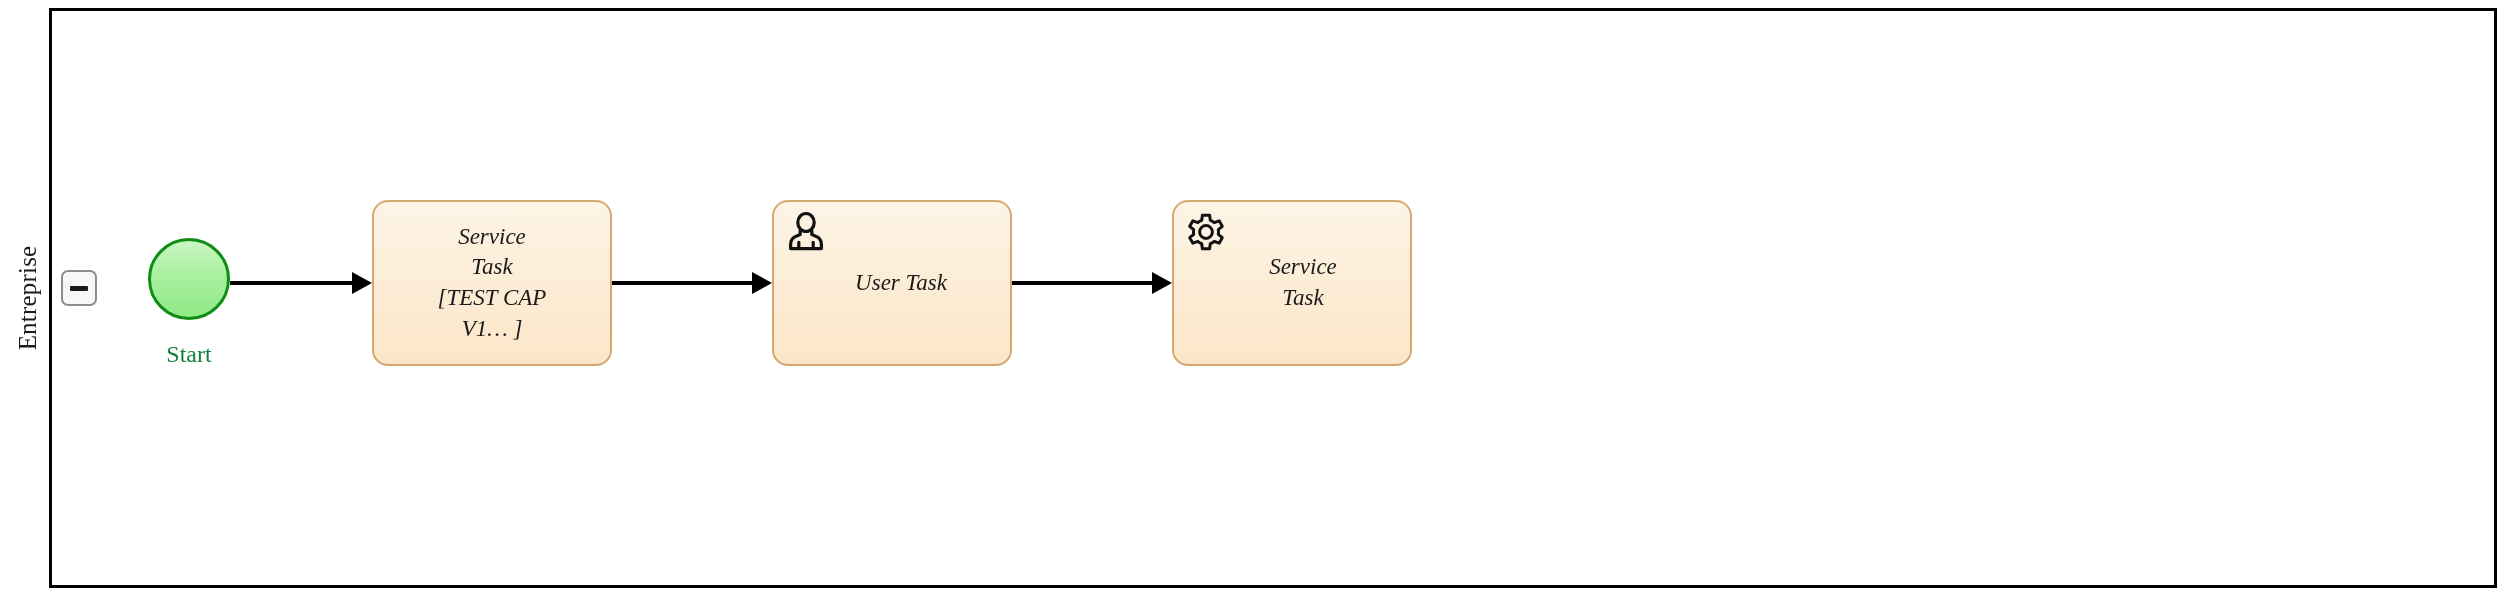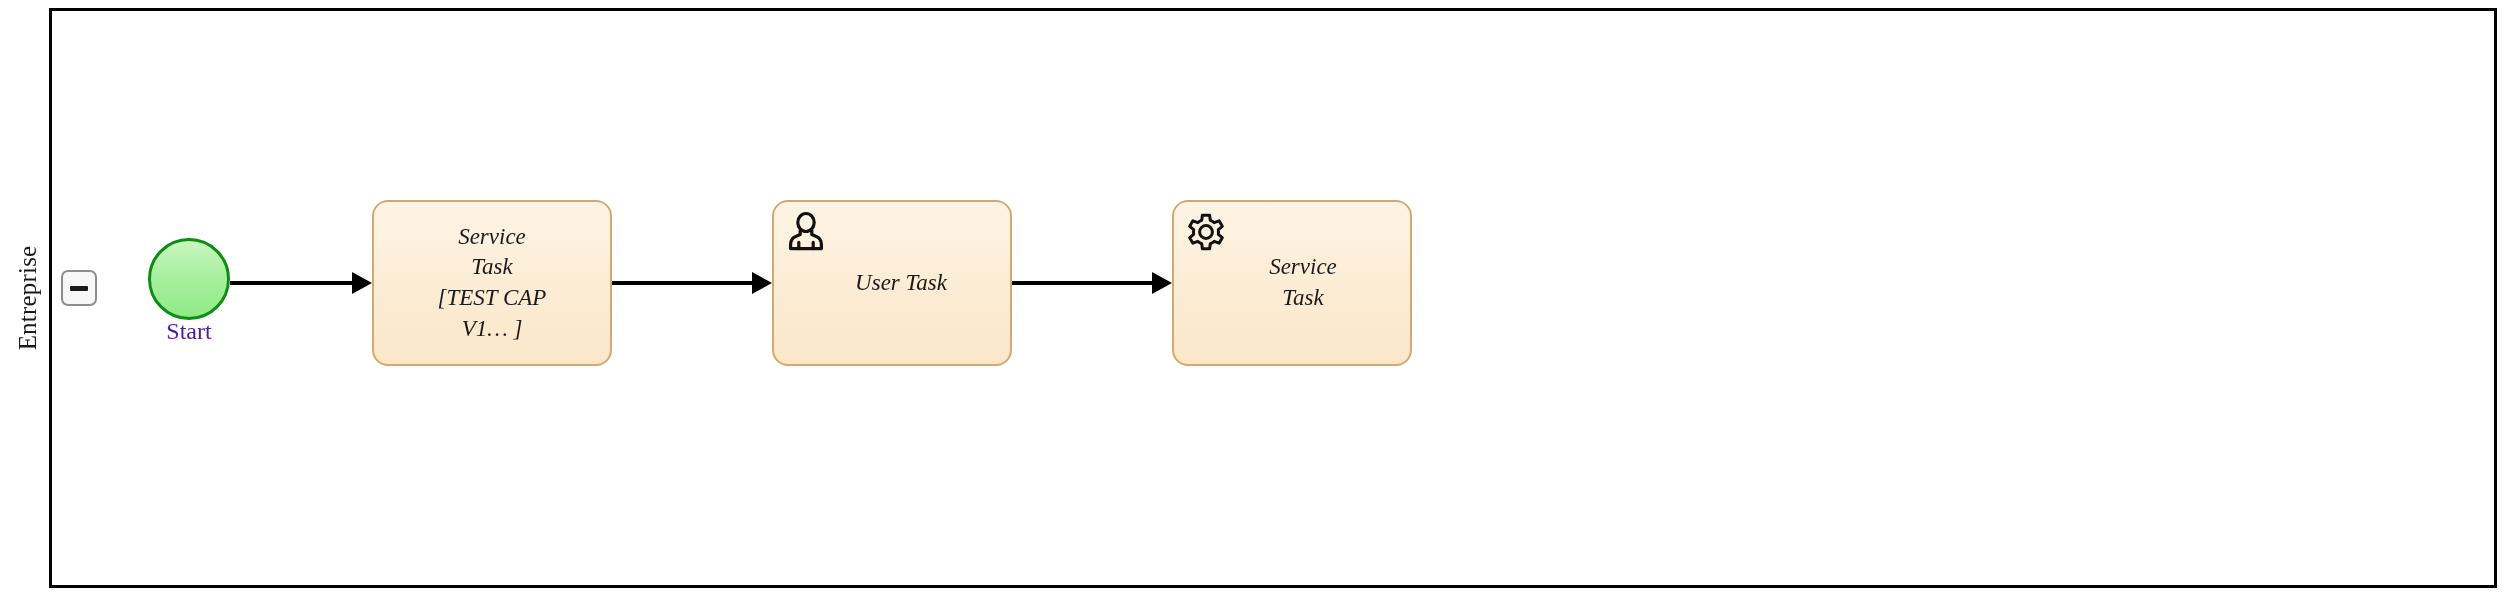--- a/index.html
+++ b/index.html
@@ -93,25 +93,25 @@
     height: 82px;
     box-sizing: border-box;
     border-radius: 50%;
     border: 3px solid #0f8c13;
     background: linear-gradient(180deg, #c8f7c2 0%, #a9f0a0 45%, #8fe986 100%);
     cursor: pointer;
   }
   #start-event-label {
     position: absolute;
     left: -26px;
-    top: 80px;
+    top: 103px;
     width: 134px;
     text-align: center;
     font-size: 24px;
-    color: #4c1d95;
+    color: #15803d;
   }
 
   
   .task {
     position: absolute;
     top: 200px;
     width: 240px;
     height: 166px;
     box-sizing: border-box;
     border: 2px solid #d3a96f;

